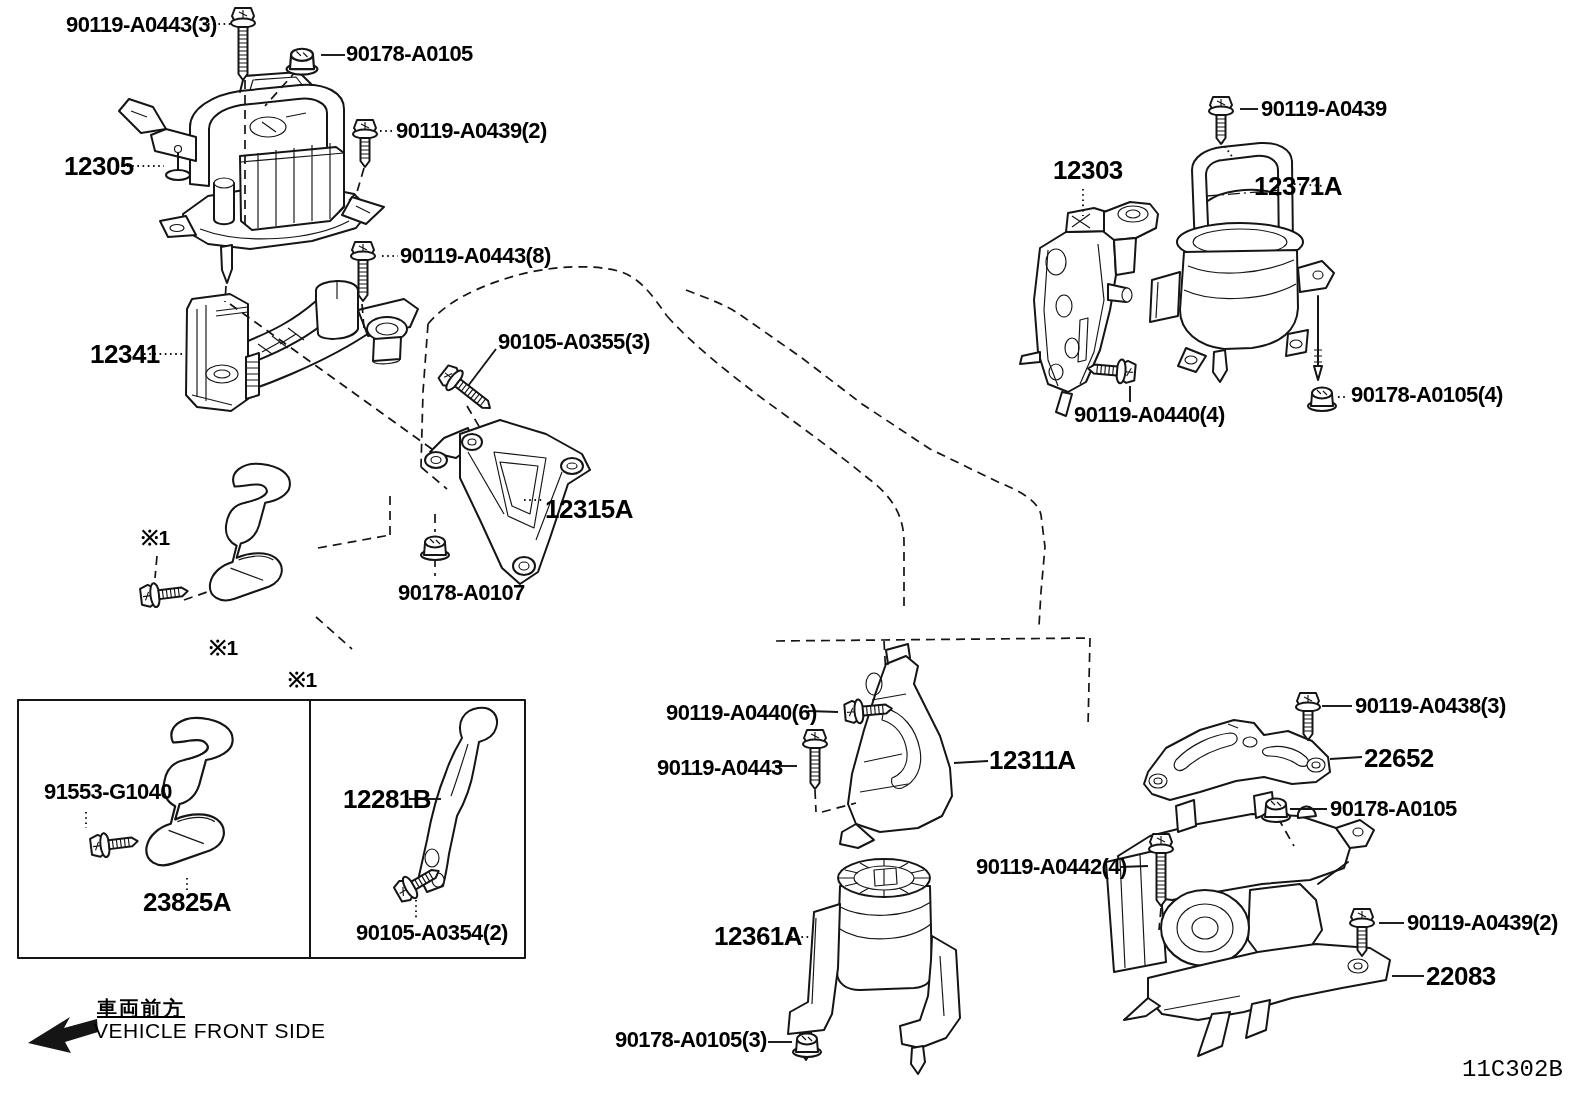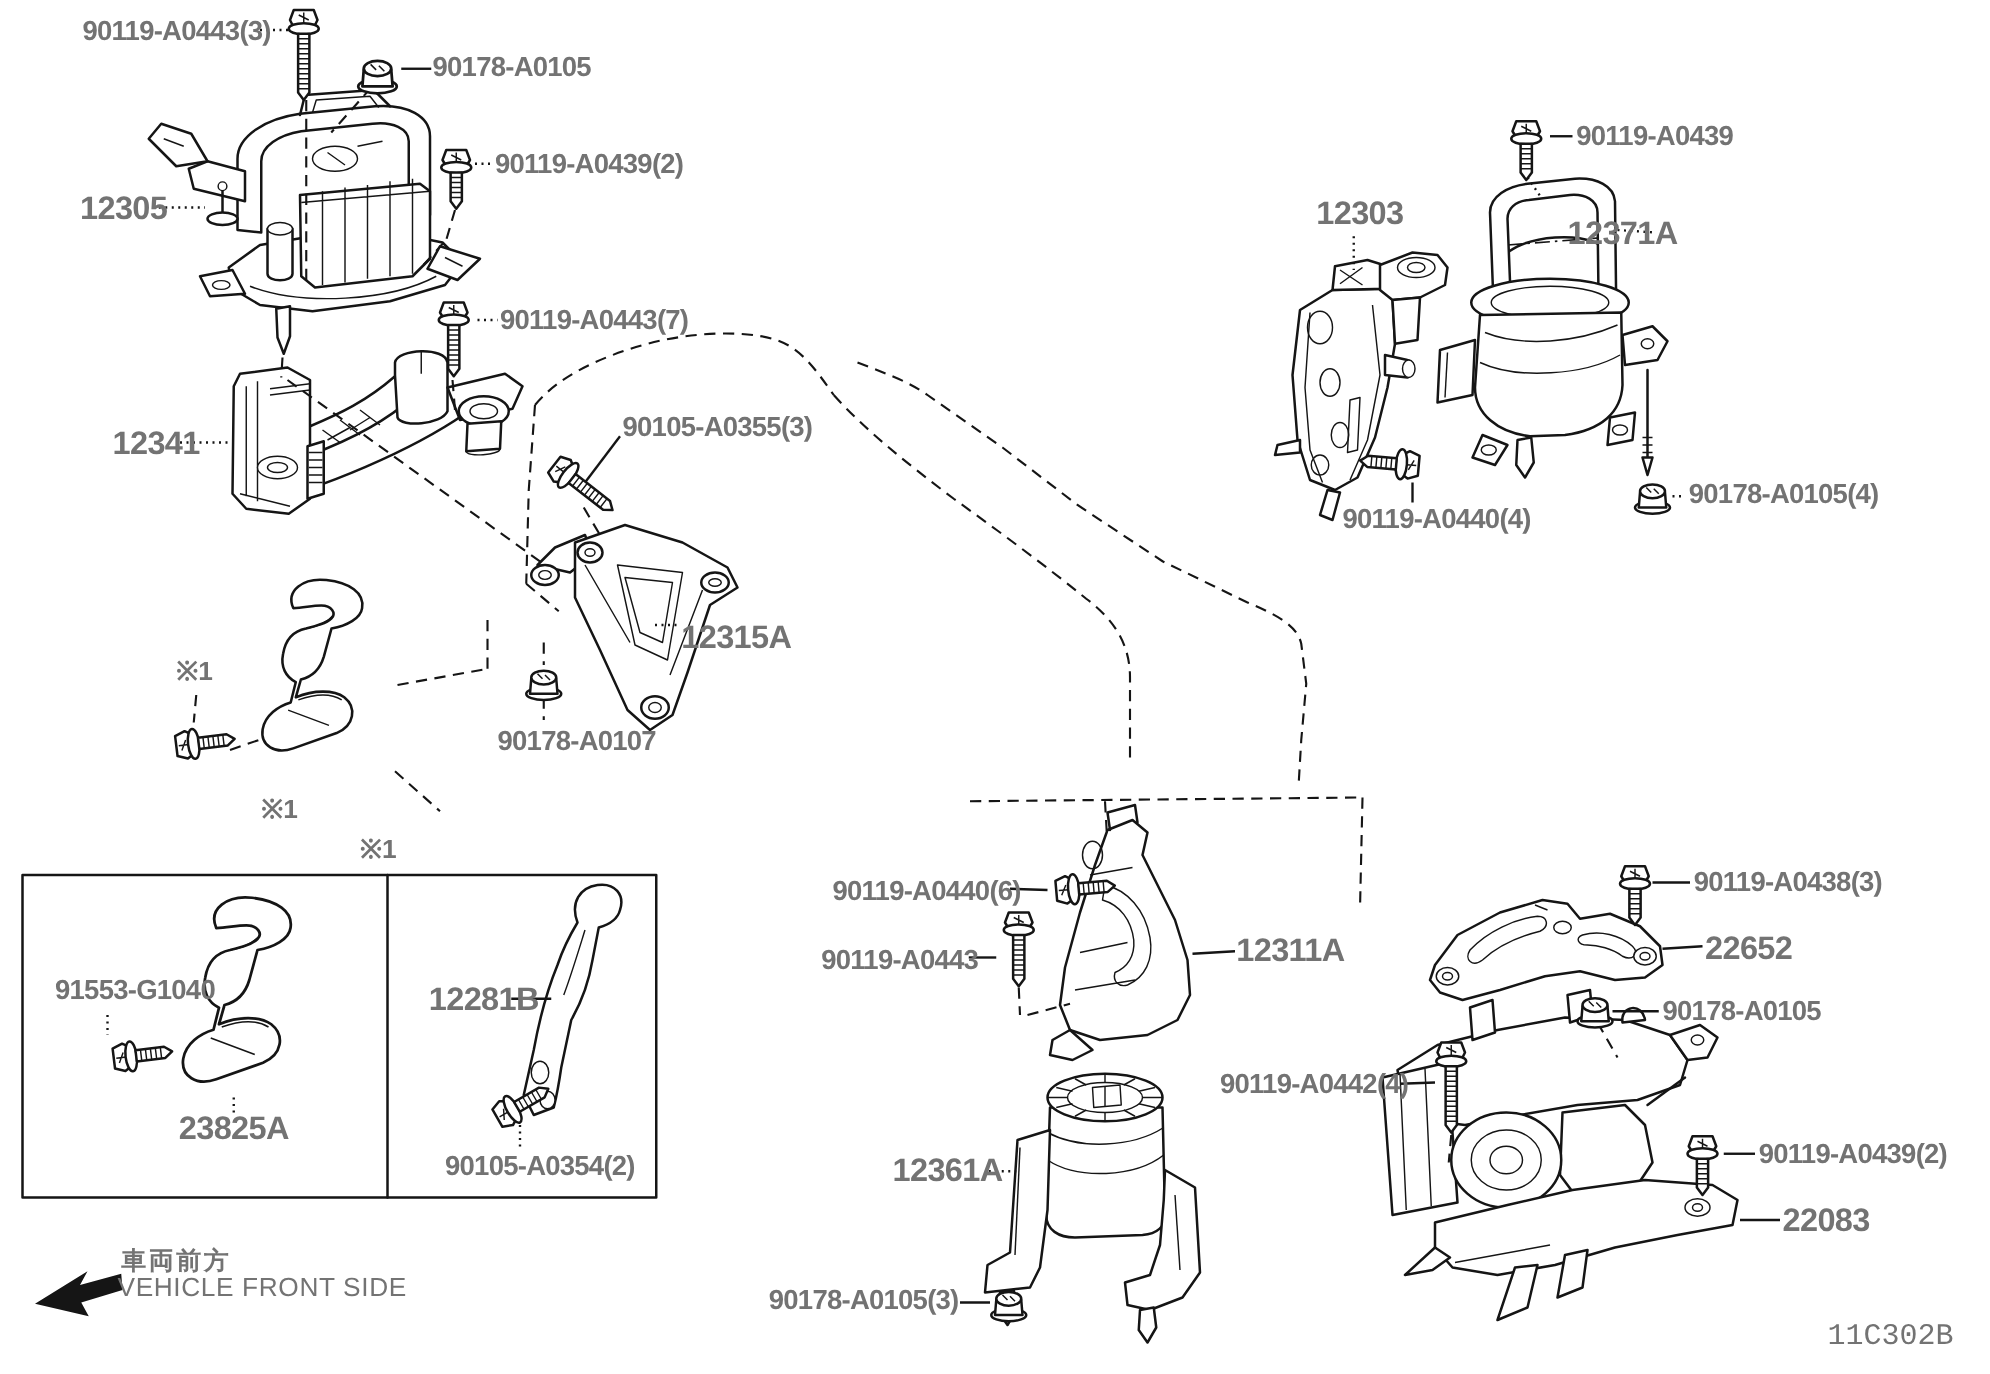--- a/index.html
+++ b/index.html
@@ -2,25 +2,25 @@
 <html><head>
 <meta charset="utf-8">
 <style>
   html,body { margin:0; padding:0; background:#fff; }
   #stage {
     position:relative; width:1592px; height:1099px; background:#fff;
     font-family:"Liberation Sans", sans-serif; overflow:hidden; color:#141414;
   }
   #stage svg { position:absolute; left:0; top:0; }
   .lbl { position:absolute; font:700 22px/1.05 "Liberation Sans", sans-serif;
-         letter-spacing:-0.6px; white-space:nowrap; color:#737373; }
+         letter-spacing:-0.6px; white-space:nowrap; color:#000000; }
   .lbl.big { font-size:26px; letter-spacing:-0.5px; }
   .lbl.ref { font-size:21px; letter-spacing:0; }
   .lbl.code { font:400 24px "Liberation Mono", monospace; letter-spacing:0; }
-  .lbl.jp { font:700 20px "Liberation Sans", sans-serif; letter-spacing:2px; }
+  .lbl.jp { font:700 20px "Liberation Sans", sans-serif; letter-spacing:2px;text-decoration:underline; }
   .lbl.en { font:500 21px "Liberation Sans", sans-serif; letter-spacing:0.5px; }
 
   
   .s2 { stroke:#151515; stroke-width:2; fill:none; stroke-linejoin:round; stroke-linecap:round; }
   .s1 { stroke:#151515; stroke-width:1.15; fill:none; stroke-linejoin:round; }
   .w2 { stroke:#151515; stroke-width:2; fill:#fff; stroke-linejoin:round; }
   .w1 { stroke:#151515; stroke-width:1.15; fill:#fff; stroke-linejoin:round; }
   .dash { stroke:#151515; stroke-width:1.7; fill:none; stroke-dasharray:9 6; stroke-linecap:butt; }
   .dot  { stroke:#151515; stroke-width:1.9; fill:none; stroke-dasharray:1.6 3.6; }
   .dashdot { stroke:#151515; stroke-width:1.3; fill:none; stroke-dasharray:12 4 2 4; }
@@ -323,21 +323,21 @@
     <use href="#bolt-s" transform="translate(1362,916)"></use>
   </g>
 
   <path class="blk" d="M97,1019 L64,1028 L70,1017 L28,1043 L71,1053 L65,1042 L98,1032 Z"></path>
 </svg>
 
 <div class="lbl" style="left:66px;top:13px">90119-A0443(3)</div>
 <div class="lbl" style="left:346px;top:42px">90178-A0105</div>
 <div class="lbl" style="left:396px;top:119px">90119-A0439(2)</div>
 <div class="lbl big" style="left:64px;top:153px">12305</div>
-<div class="lbl" style="left:400px;top:244px">90119-A0443(7)</div>
+<div class="lbl" style="left:400px;top:244px">90119-A0443(8)</div>
 <div class="lbl big" style="left:90px;top:341px">12341</div>
 <div class="lbl" style="left:498px;top:330px">90105-A0355(3)</div>
 <div class="lbl big" style="left:545px;top:496px">12315A</div>
 <div class="lbl" style="left:398px;top:581px">90178-A0107</div>
 <div class="lbl ref" style="left:141px;top:527px">※1</div>
 <div class="lbl ref" style="left:209px;top:637px">※1</div>
 <div class="lbl ref" style="left:288px;top:669px">※1</div>
 <div class="lbl" style="left:44px;top:780px">91553-G1040</div>
 <div class="lbl big" style="left:143px;top:889px">23825A</div>
 <div class="lbl big" style="left:343px;top:786px">12281B</div>

